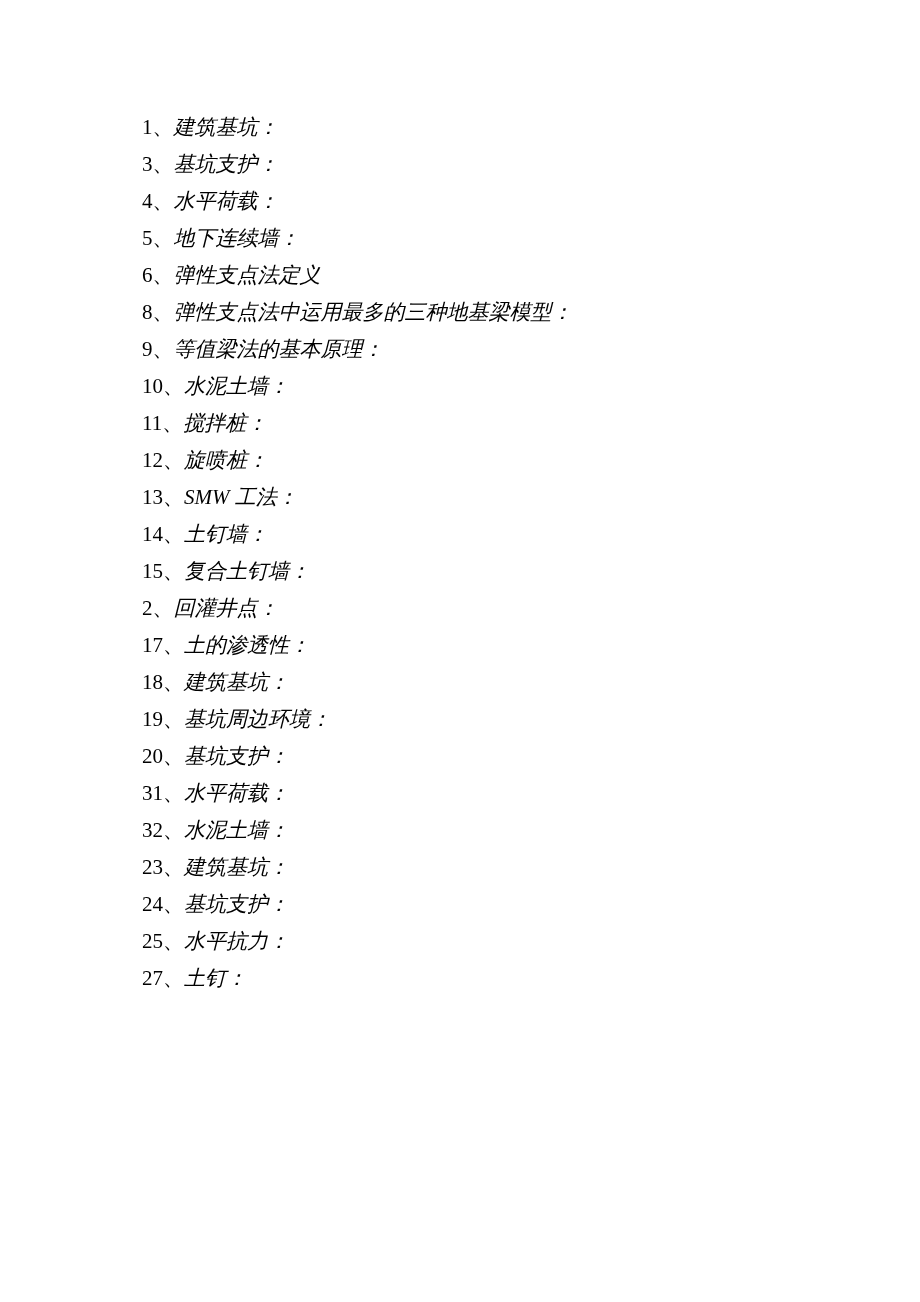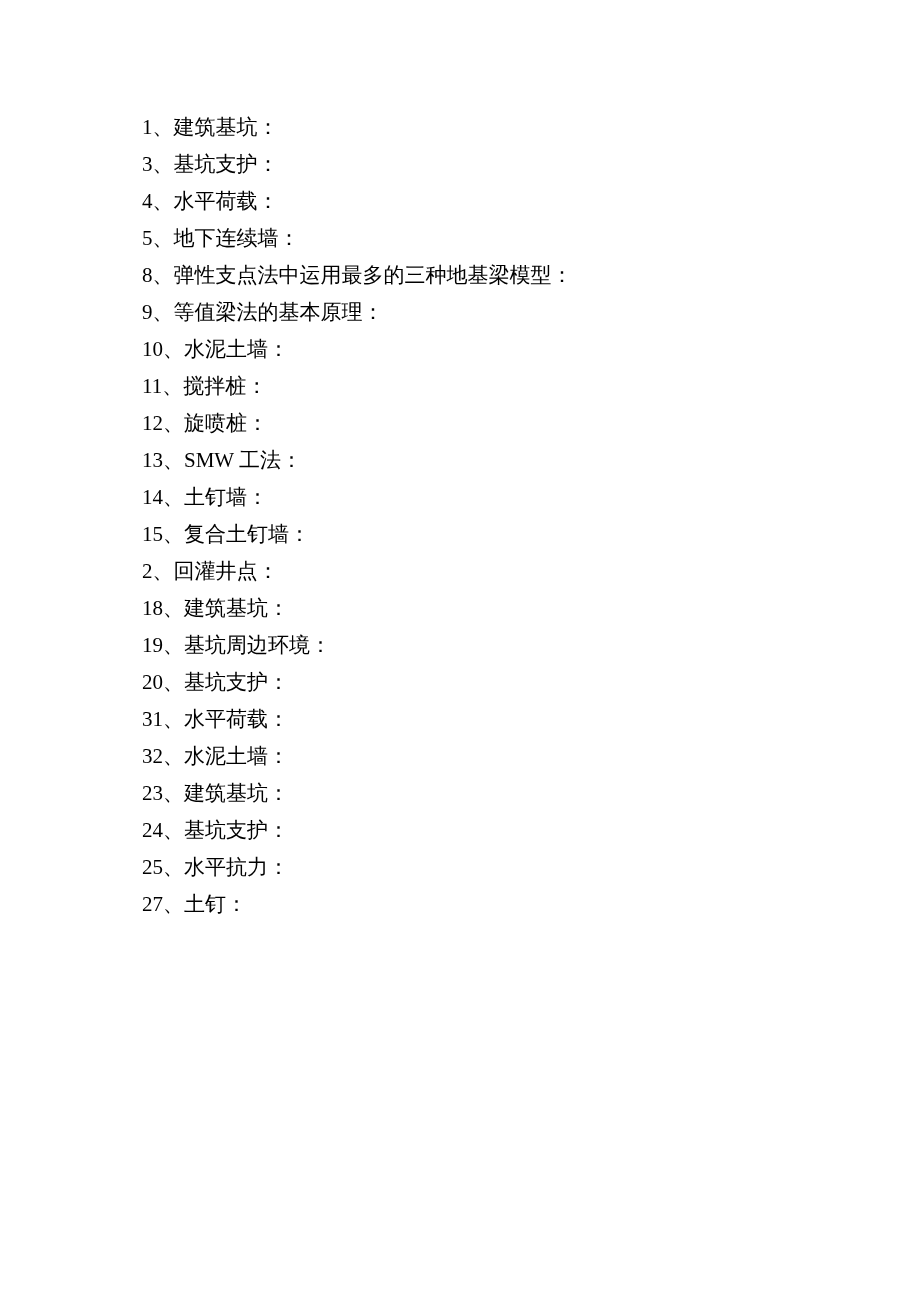--- a/index.html
+++ b/index.html
@@ -23,40 +23,43 @@
     }
     .list-item {
       margin-bottom: 5.5px;
       white-space: nowrap;
     }
     .item-number {
       display: inline;
     }
     .item-text {
       display: inline;
+      font-style: italic;
     }
   </style>
 </head>
 <body>
 
 <div class="page">
   <div class="list">
     <div class="list-item"><span class="item-number">1、</span><span class="item-text">建筑基坑：</span></div>
     <div class="list-item"><span class="item-number">3、</span><span class="item-text">基坑支护：</span></div>
     <div class="list-item"><span class="item-number">4、</span><span class="item-text">水平荷载：</span></div>
     <div class="list-item"><span class="item-number">5、</span><span class="item-text">地下连续墙：</span></div>
+    <div class="list-item"><span class="item-number">6、</span><span class="item-text">弹性支点法定义</span></div>
     <div class="list-item"><span class="item-number">8、</span><span class="item-text">弹性支点法中运用最多的三种地基梁模型：</span></div>
     <div class="list-item"><span class="item-number">9、</span><span class="item-text">等值梁法的基本原理：</span></div>
     <div class="list-item"><span class="item-number">10、</span><span class="item-text">水泥土墙：</span></div>
     <div class="list-item"><span class="item-number">11、</span><span class="item-text">搅拌桩：</span></div>
     <div class="list-item"><span class="item-number">12、</span><span class="item-text">旋喷桩：</span></div>
     <div class="list-item"><span class="item-number">13、</span><span class="item-text">SMW 工法：</span></div>
     <div class="list-item"><span class="item-number">14、</span><span class="item-text">土钉墙：</span></div>
     <div class="list-item"><span class="item-number">15、</span><span class="item-text">复合土钉墙：</span></div>
     <div class="list-item"><span class="item-number">2、</span><span class="item-text">回灌井点：</span></div>
+    <div class="list-item"><span class="item-number">17、</span><span class="item-text">土的渗透性：</span></div>
     <div class="list-item"><span class="item-number">18、</span><span class="item-text">建筑基坑：</span></div>
     <div class="list-item"><span class="item-number">19、</span><span class="item-text">基坑周边环境：</span></div>
     <div class="list-item"><span class="item-number">20、</span><span class="item-text">基坑支护：</span></div>
     <div class="list-item"><span class="item-number">31、</span><span class="item-text">水平荷载：</span></div>
     <div class="list-item"><span class="item-number">32、</span><span class="item-text">水泥土墙：</span></div>
     <div class="list-item"><span class="item-number">23、</span><span class="item-text">建筑基坑：</span></div>
     <div class="list-item"><span class="item-number">24、</span><span class="item-text">基坑支护：</span></div>
     <div class="list-item"><span class="item-number">25、</span><span class="item-text">水平抗力：</span></div>
     <div class="list-item"><span class="item-number">27、</span><span class="item-text">土钉：</span></div>
   </div>

